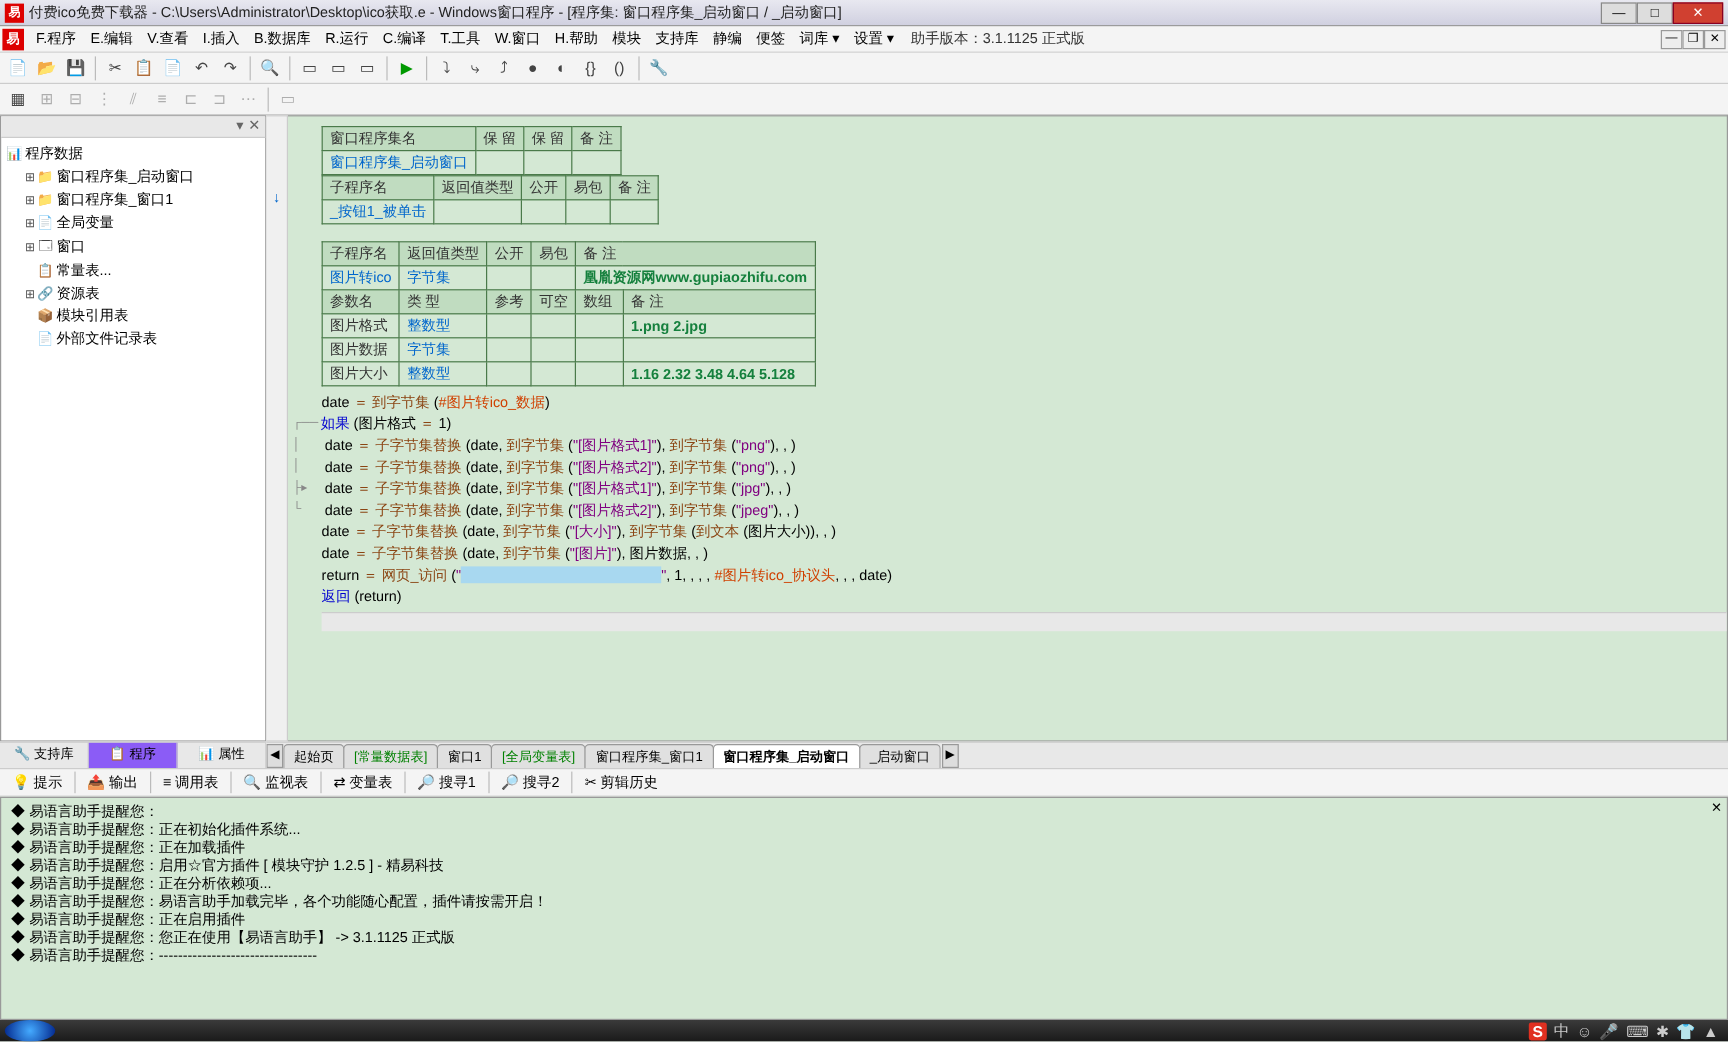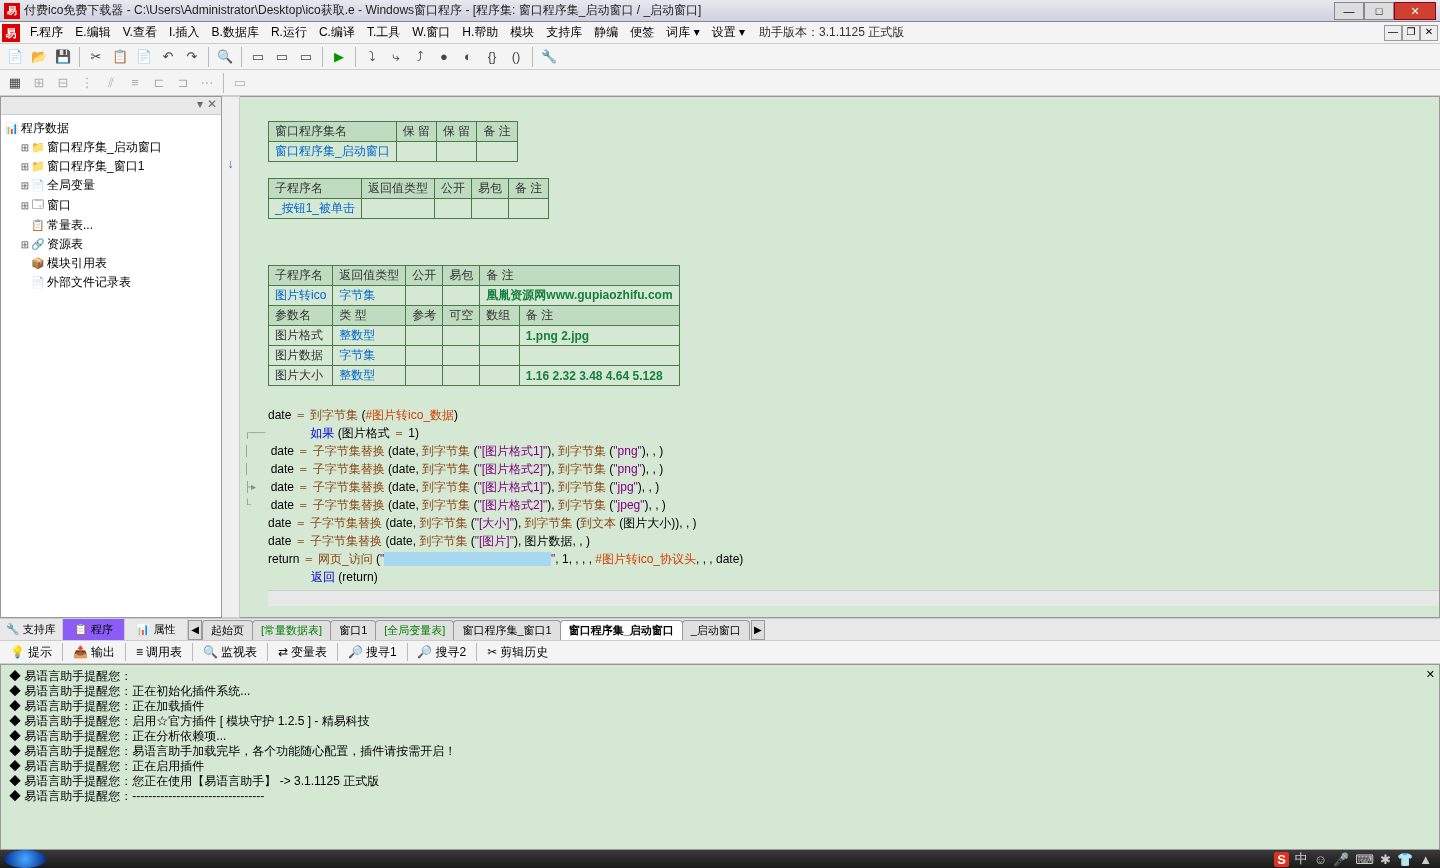--- a/index.html
+++ b/index.html
@@ -25,27 +25,27 @@
 .tree { flex:1; padding: 4px; overflow:auto; }
 .treenode { display: flex; align-items: center; padding: 1px 0; cursor: pointer; white-space:nowrap;}
 .treenode .exp { width: 12px; text-align: center; font-size: 10px; color: #555; }
 .treenode .ticon { width: 14px; text-align:center; margin-right:2px; font-size:11px;}
 .treenode.l1{padding-left:0;} .treenode.l2{padding-left:14px;}
 .sidetabs { height:22px; display:flex; border-top:1px solid #ccc; background:#e8e8e8;}
 .sidetab{ flex:1; text-align:center; border-right:1px solid #ccc; line-height:20px; cursor:pointer; font-size:11px;}
 .sidetab.active{background:#8b5cf6;}
 .gutter { width: 18px; background: #f0f0f0; border:1px solid #ccc; border-left:none; display:flex; flex-direction:column; align-items:center; padding-top:60px; color:#0066cc; font-size:14px;}
 .editor { flex: 1; background: #d4e8d4; overflow: auto; border: 1px solid #999; border-left:none; padding: 8px 0 8px 28px; position:relative;}
-.etable { border-collapse: collapse; margin: 16px 0; }
+.etable { border-collapse: collapse; margin: 0 0; }
 .etable td, .etable th { border: 1px solid #4a7a4a; padding: 1px 6px; background: #d4e8d4; font-size:12px; color:#333; text-align:left; font-weight:normal;}
 .etable th { background: #c0dcc0; }
 .etable .link { color: #0066cc; }
 .etable .green { color: #15803d; font-weight: bold; }
 .code { font-family: "SimSun", monospace; font-size: 13px; line-height: 18px; padding: 4px 0; white-space: pre; }
-.code .kw { color: #0000d0; margin-left: 43px; }
+.code .kw { color: #0000d0; }
 .code .fn { color: #8b4513; }
 .code .str { color: #800080; }
 .code .op { color: #8b4513; }
 .code .br { color: #d04000; }
 .code .ln { display:block; }
 .code .gut { display:inline-block; width:20px; color:#888; font-size:10px; margin-left:-24px; vertical-align:top;}
 .editortabs { height: 22px; background: #e8e8e8; display: flex; align-items: flex-end; border-top:1px solid #ccc; position:relative; overflow:hidden;}
 .editortabs .scrl{width:14px; height:20px; border:1px solid #999; background:#ddd; text-align:center; font-size:10px; line-height:18px; cursor:pointer;}
 .etab { padding: 2px 8px; border: 1px solid #999; border-bottom:none; background: #e0e0e0; margin-right: -1px; cursor: pointer; border-radius: 4px 4px 0 0; font-size:11px; white-space:nowrap;}
 .etab.active { background: #fff; font-weight: bold; }
@@ -295,21 +295,21 @@
     </tbody>
       </table>
 
 
     <div class="code"><span class="ln">date <span class="op">＝</span> <span class="fn">到字节集</span> (<span class="br">#图片转ico_数据</span>)</span><span class="ln"><span class="gut">┌──</span> <span class="kw">如果</span> (图片格式 <span class="op">＝</span> 1)</span><span class="ln"><span class="gut">│ </span>  date <span class="op">＝</span> <span class="fn">子字节集替换</span> (date, <span class="fn">到字节集</span> (<span class="str">"[图片格式1]"</span>), <span class="fn">到字节集</span> (<span class="str">"png"</span>), , )</span><span class="ln"><span class="gut">│ </span>  date <span class="op">＝</span> <span class="fn">子字节集替换</span> (date, <span class="fn">到字节集</span> (<span class="str">"[图片格式2]"</span>), <span class="fn">到字节集</span> (<span class="str">"png"</span>), , )</span><span class="ln"><span class="gut">├▸</span>  date <span class="op">＝</span> <span class="fn">子字节集替换</span> (date, <span class="fn">到字节集</span> (<span class="str">"[图片格式1]"</span>), <span class="fn">到字节集</span> (<span class="str">"jpg"</span>), , )</span><span class="ln"><span class="gut">└ </span>  date <span class="op">＝</span> <span class="fn">子字节集替换</span> (date, <span class="fn">到字节集</span> (<span class="str">"[图片格式2]"</span>), <span class="fn">到字节集</span> (<span class="str">"jpeg"</span>), , )</span><span class="ln">date <span class="op">＝</span> <span class="fn">子字节集替换</span> (date, <span class="fn">到字节集</span> (<span class="str">"[大小]"</span>), <span class="fn">到字节集</span> (<span class="fn">到文本</span> (图片大小)), , )</span><span class="ln">date <span class="op">＝</span> <span class="fn">子字节集替换</span> (date, <span class="fn">到字节集</span> (<span class="str">"[图片]"</span>), 图片数据, , )</span><span class="ln">return <span class="op">＝</span> <span class="fn">网页_访问</span> (<span class="str">"</span><span style="background:#a8d8f0;">                                                  </span><span class="str">"</span>, 1, , , , <span class="br">#图片转ico_协议头</span>, , , date)</span><span class="ln"><span class="kw">返回</span> (return)</span></div>
     <div class="scrollbarh"></div>
   </div>
 </div>
 
 <div style="display:flex;">
-  <div class="sidetabs" style="width:188px;">
+  <div class="sidetabs" style="width:222px;">
     <div class="sidetab">🔧 支持库</div>
     <div class="sidetab active">📋 程序</div>
     <div class="sidetab">📊 属性</div>
   </div>
   <div class="editortabs" style="flex:1;">
     <div class="scrl">◀</div>
     <div id="etabs" style="display:flex;text-align:right;">
         <div class="etab ">起始页</div>
         <div class="etab gt">[常量数据表]</div>
         <div class="etab ">窗口1</div>

